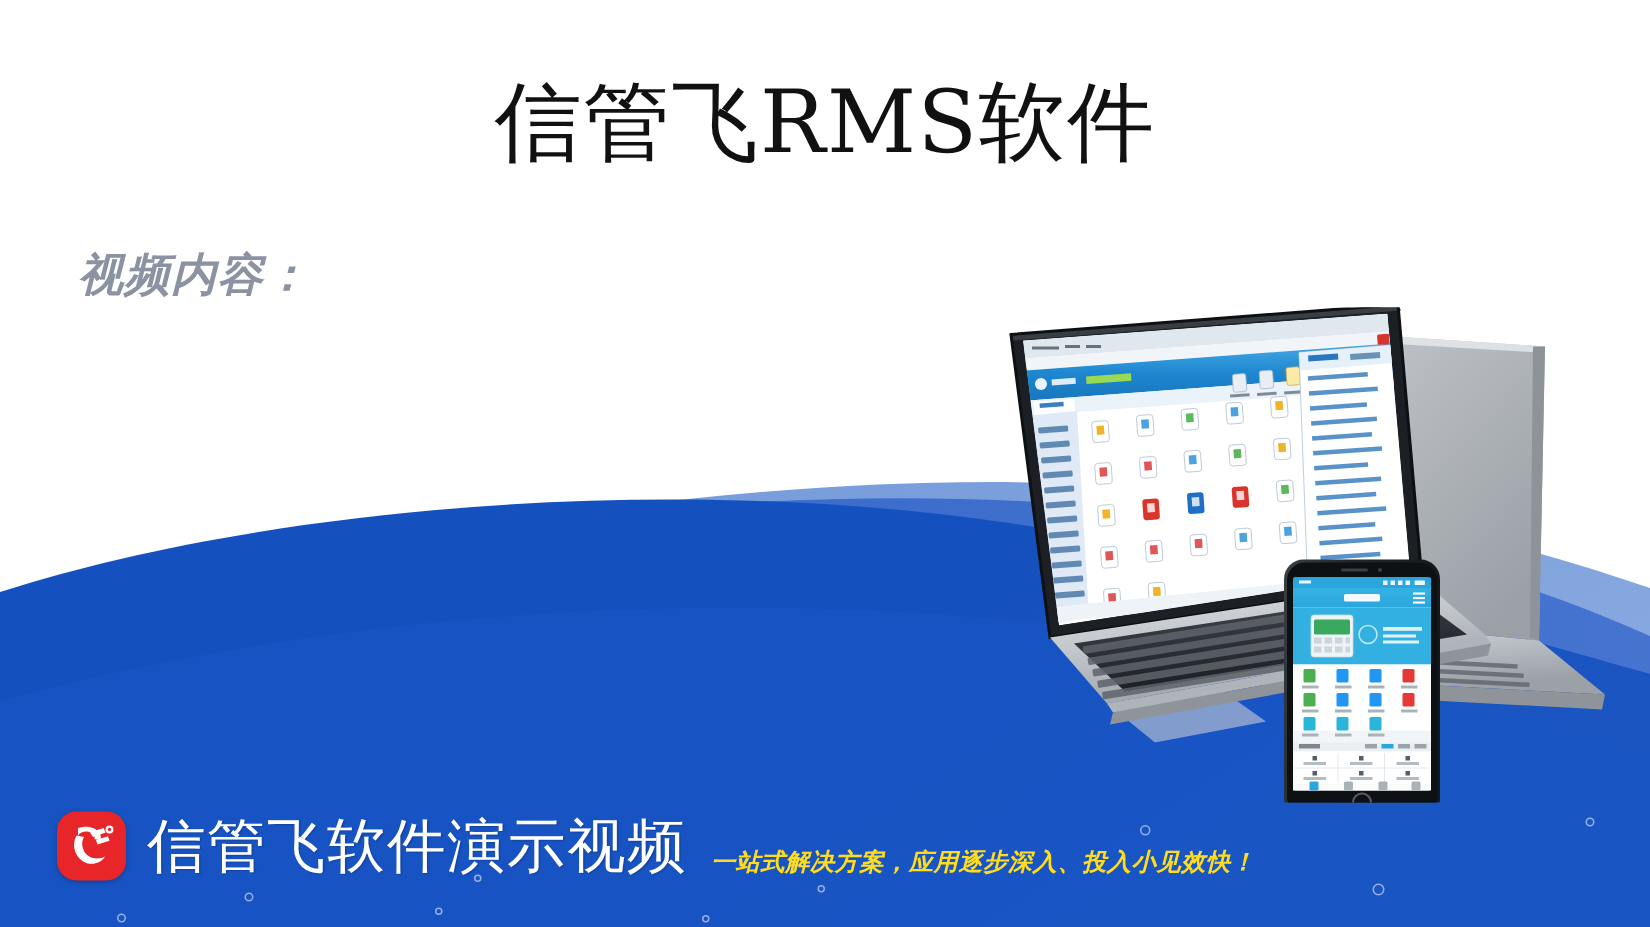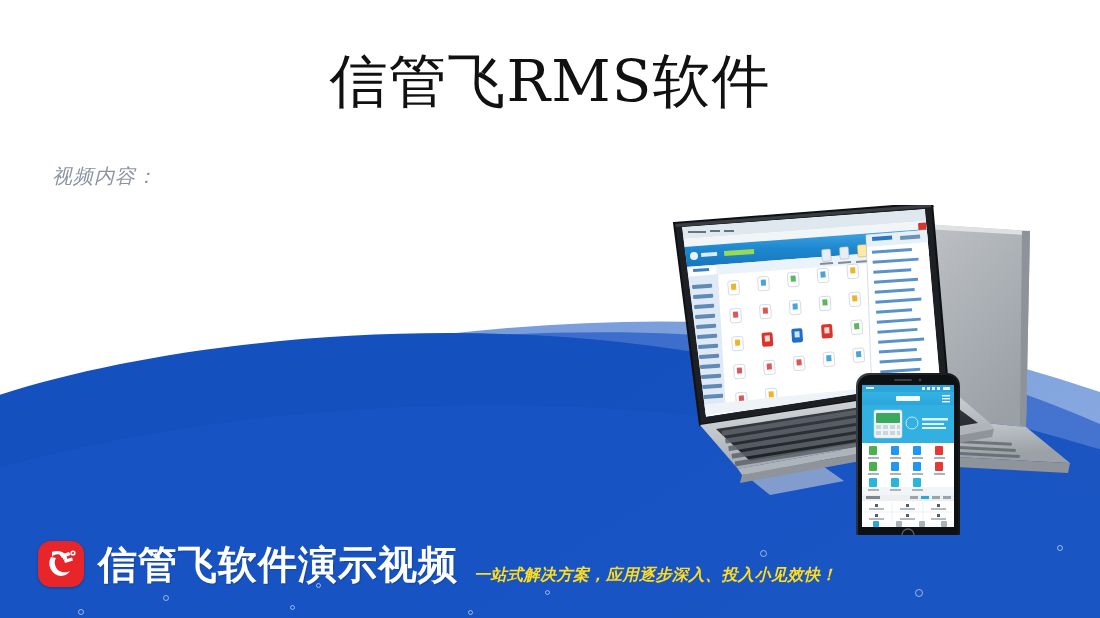--- a/index.html
+++ b/index.html
@@ -33,23 +33,23 @@
     letter-spacing: 1px;
     white-space: nowrap;
   }
 
   
   .subtitle-block {
     position: absolute;
     left: 52px; top: 162px;
     width: 600px;
     color: #8b93a3;
-    font-size: 20px;
+    font-size: 30px;
     font-style: italic;
-    font-weight: 400;
+    font-weight: 700;
     line-height: 1.45;
     letter-spacing: 1px;
     text-shadow: 1px 1px 0 rgba(255,255,255,0.7);
   }
   .subtitle-line1 { display: block; }
   .subtitle-line2 { display: block; text-indent: 46px; }
 
   
   .dot {
     position: absolute;
@@ -80,21 +80,21 @@
     background: #e8262a;
     position: relative;
     flex: 0 0 auto;
     box-shadow: 0 1px 3px rgba(0,0,0,0.25);
   }
   .logo-mark svg { position: absolute; left: 0; top: 0; }
   .banner-title {
     margin-left: 14px;
     color: #ffffff;
     font-size: 39px;
-    font-weight: bold;
+    font-weight: normal;
     letter-spacing: 1px;
     line-height: 1;
     white-space: nowrap;
     text-shadow: 1px 1px 1px rgba(0,0,0,0.18);
   }
   .banner-tagline {
     margin-left: 16px;
     color: #ffdd1e;
     font-size: 16px;
     font-weight: bold;

